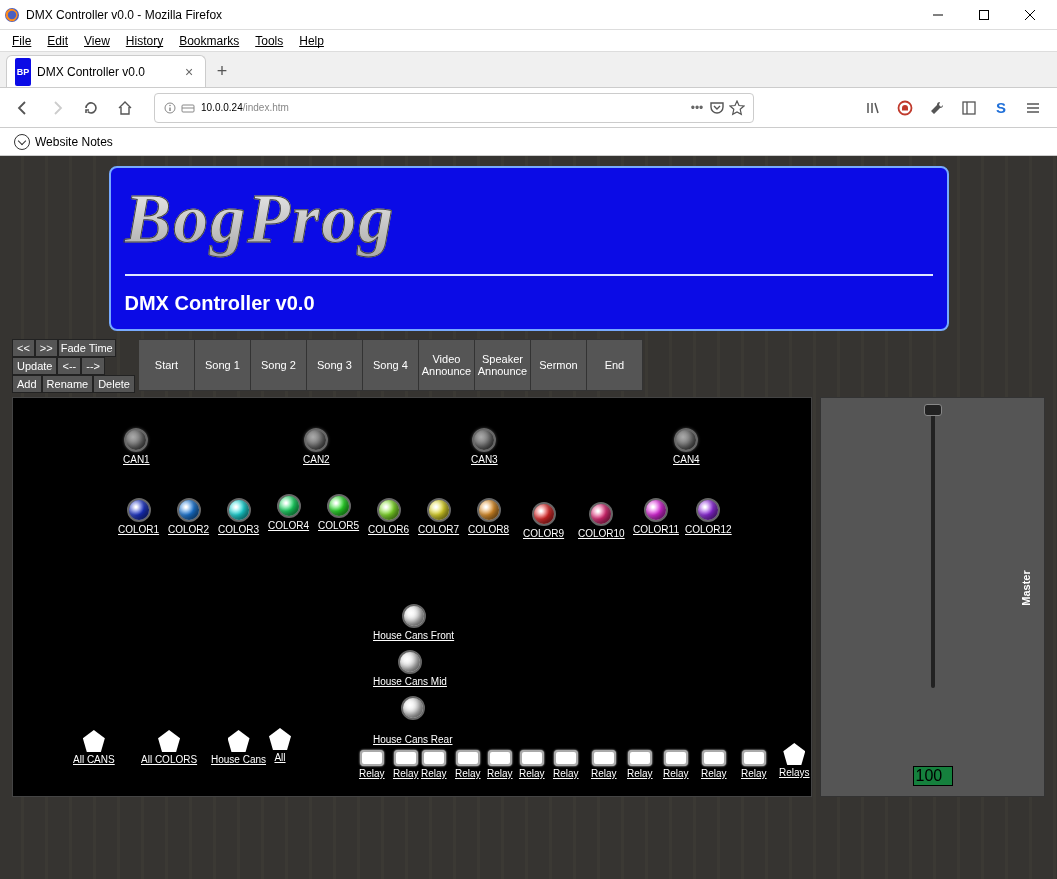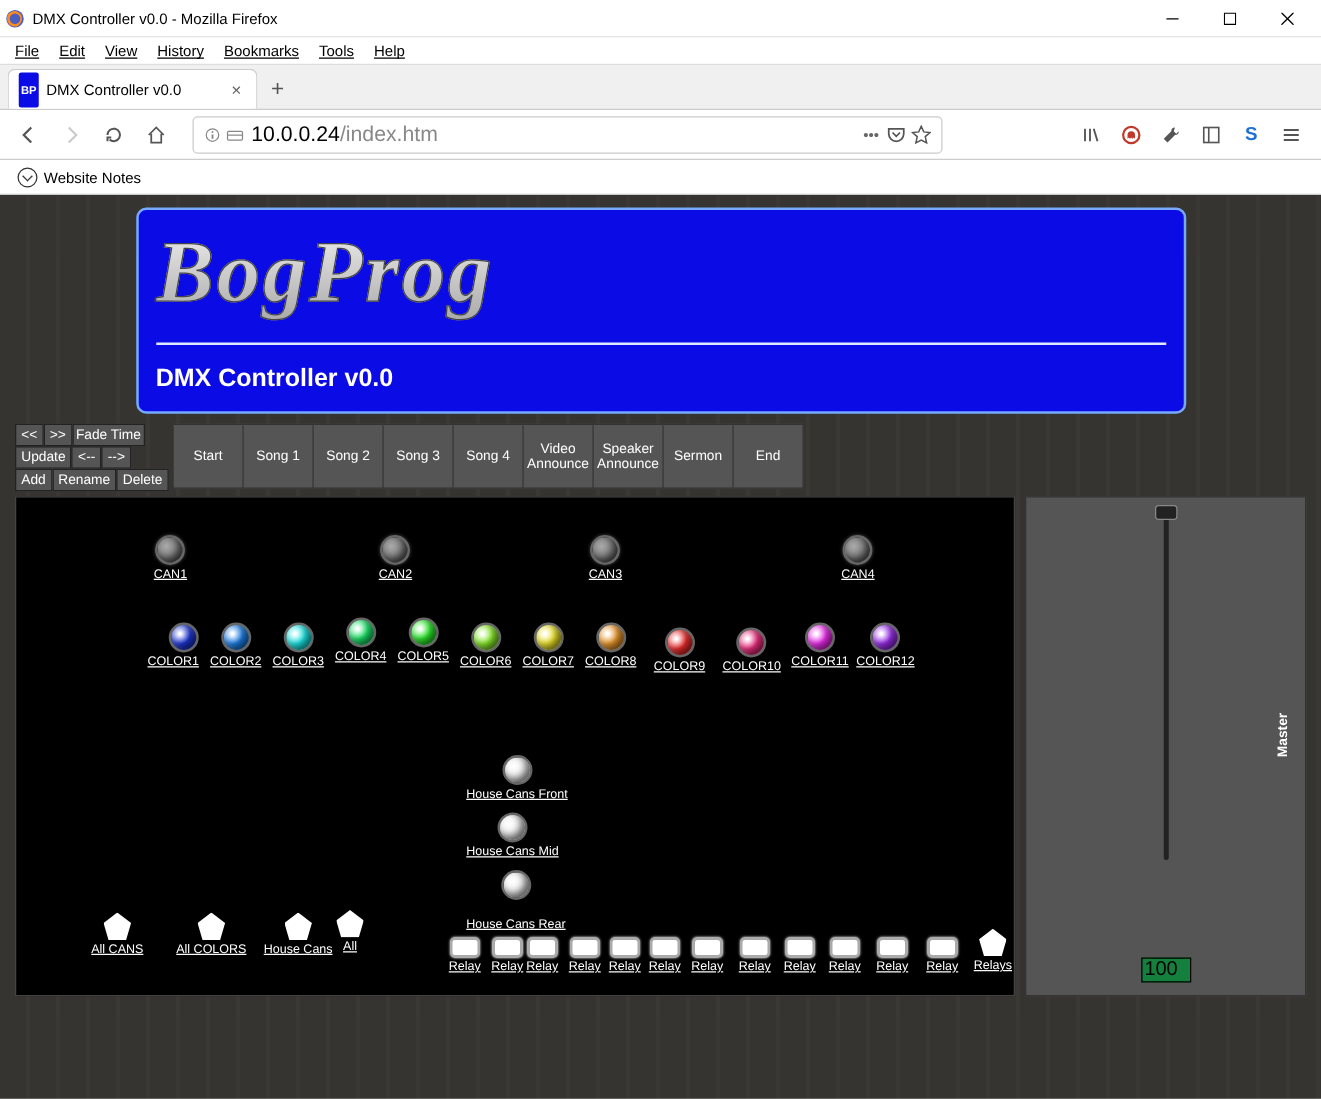--- a/index.html
+++ b/index.html
@@ -24,21 +24,21 @@
 .tab .tabtitle { flex: 1; font-size: 12px; }
 .tab .tabclose { width: 16px; height: 16px; display: flex; align-items: center; justify-content: center; cursor: pointer; font-size: 14px; color:#666; }
 .newtab { width: 32px; height: 32px; display:flex; align-items:center; justify-content:center; cursor: pointer; font-size: 18px; color:#555; }
 
 
 .navbar { height: 40px; display: flex; align-items: center; padding: 0 8px; background: #fff; border-bottom: 1px solid #ccc; gap:4px; }
 .navbtn { width: 30px; height: 30px; display: flex; align-items: center; justify-content: center; cursor: pointer; border-radius: 4px; color:#555; }
 .navbtn.disabled { color: #bbb; cursor: default; }
 .addrbar { flex: 1; max-width: 600px; height: 30px; border: 1px solid #ccc; border-radius: 4px; display: flex; align-items: center; padding: 0 6px; margin: 0 10px; }
 .addrbar .proticon { width: 18px; display:flex; justify-content:center; color:#666; }
-.addrbar .addrtext { flex: 1; padding: 0 4px; font-size: 17px; }
+.addrbar .addrtext { flex: 1; padding: 0 4px; font-size: 10px; }
 .addrbar .addrtext .host { color: #000; }
 .addrbar .addrtext .path { color: #888; }
 .addrbar .endicon { width: 20px; display:flex; justify-content:center; color:#666; cursor:pointer; }
 .rightbtns { display: flex; margin-left: auto; gap: 8px; align-items:center; padding-right:4px; }
 .rightbtns .rb { width: 24px; height: 24px; display:flex; align-items:center; justify-content:center; cursor:pointer; color:#666; }
 
 
 .bookmarksbar { height: 28px; display: flex; align-items: center; padding: 0 10px; background: #fff; border-bottom: 1px solid #ccc; }
 .bmitem { display: flex; align-items: center; gap: 5px; font-size: 12px; cursor: pointer; padding: 2px 4px; }
 .bmitem .bmicon { width:16px; height:16px; border:1.5px solid #333; border-radius:50%; display:flex; align-items:center; justify-content:center; }
@@ -295,21 +295,21 @@
             <div class="flabel">CAN2</div>
           </div>
           <div class="fixture" style="left: 458px; top: 30px;">
             <div class="knob gray"></div>
             <div class="flabel">CAN3</div>
           </div>
           <div class="fixture" style="left: 660px; top: 30px;">
             <div class="knob gray"></div>
             <div class="flabel">CAN4</div>
           </div>
-          <div class="fixture" style="left: 105px; top: 100px; align-items: flex-end;">
+          <div class="fixture" style="left: 105px; top: 100px;">
             <div class="knob glow-on" style="background:radial-gradient(circle at 35% 35%, #fff 5%, #1b35d8 45%, #1b35d8); color:#1b35d8;"></div>
             <div class="flabel">COLOR1</div>
           </div>
           <div class="fixture" style="left: 155px; top: 100px;">
             <div class="knob glow-on" style="background:radial-gradient(circle at 35% 35%, #fff 5%, #1b80e9 45%, #1b80e9); color:#1b80e9;"></div>
             <div class="flabel">COLOR2</div>
           </div>
           <div class="fixture" style="left: 205px; top: 100px;">
             <div class="knob glow-on" style="background:radial-gradient(circle at 35% 35%, #fff 5%, #1be9e9 45%, #1be9e9); color:#1be9e9;"></div>
             <div class="flabel">COLOR3</div>

